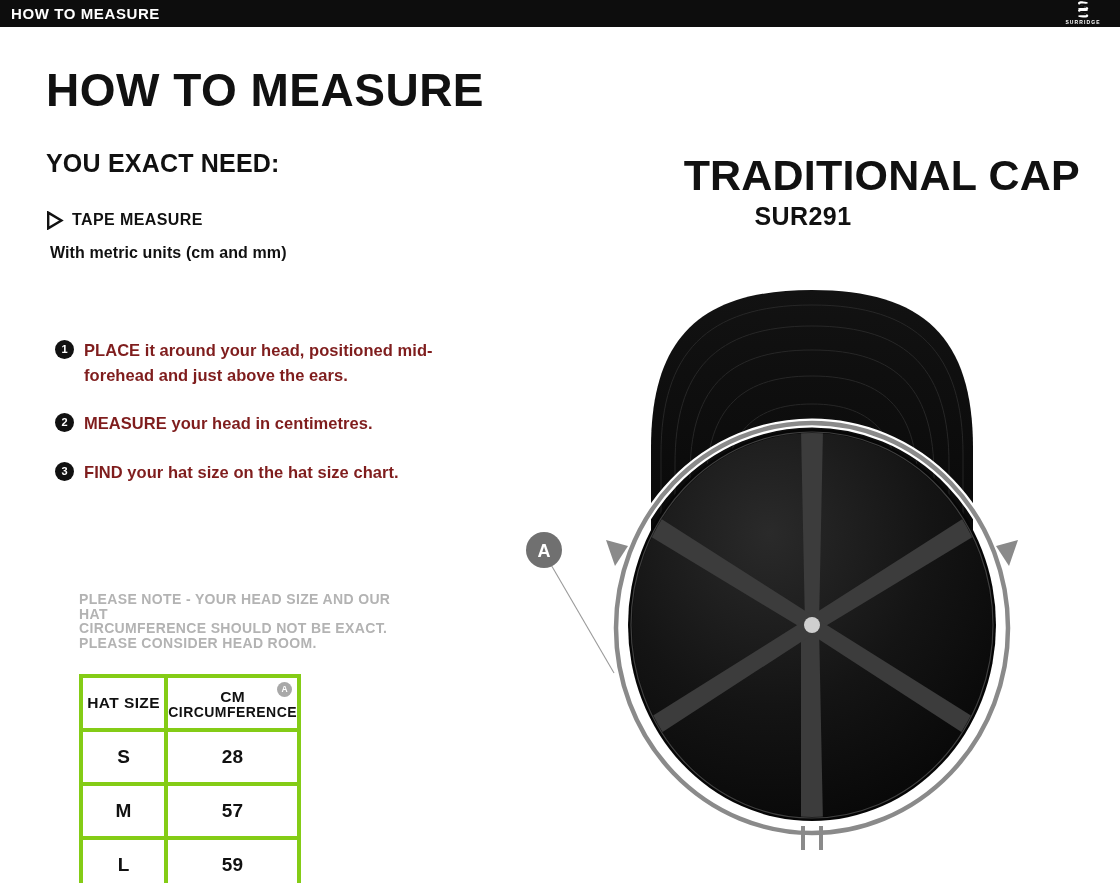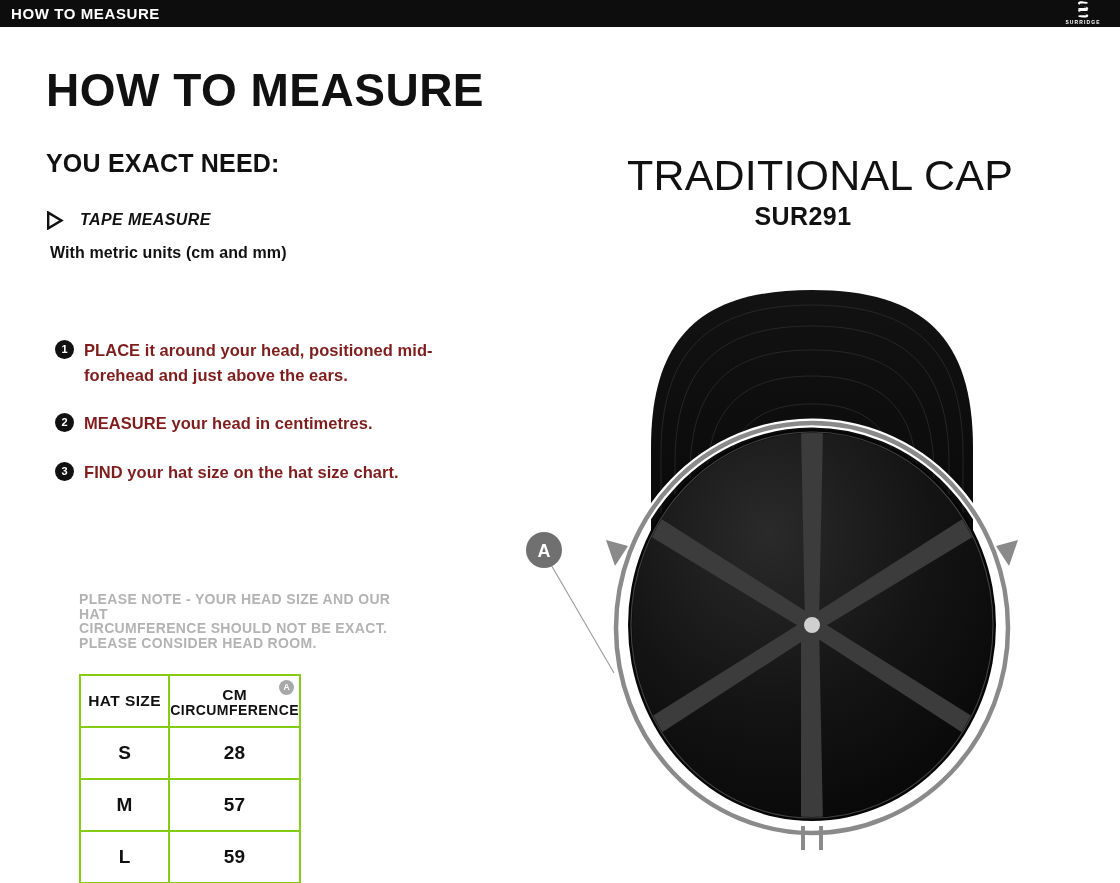--- a/index.html
+++ b/index.html
@@ -75,22 +75,21 @@
   }
 
   .tool {
     position: absolute;
     left: 46px; top: 210px;
     width: 430px;
   }
   .tool-head {
     display: flex;
     align-items: flex-end;
-    gap: 16px;
-    font-style: italic;
+    gap: 8px;
   }
   .tri-icon {
     display: block;
   }
   .tool-name {
     font-size: 16px;
     font-weight: bold;
     letter-spacing: 0.4px;
     line-height: 20px;
   }
@@ -148,21 +147,21 @@
   }
 
   
   .size-table {
     position: absolute;
     left: 79px; top: 674px;
     width: 222px;
     border-collapse: collapse;
   }
   .size-table td, .size-table th {
-    border: 2px solid #84cc16;
+    border: 4px solid #84cc16;
     text-align: center;
     padding: 0;
     height: 50px;
     vertical-align: middle;
   }
   .col-a { width: 111px; }
   .col-b { width: 111px; position: relative; }
   .th-main {
     font-size: 15.5px;
     font-weight: bold;
@@ -195,23 +194,23 @@
     font-weight: bold;
     line-height: 15px;
     text-align: center;
   }
 
   
   .prod-title {
     position: absolute;
     left: 560px; top: 150px;
     width: 520px;
-    text-align: center;
+    text-align: right;
     font-size: 43px;
-    font-weight: normal;
+    font-weight: bold;
     letter-spacing: 0.2px;
     line-height: 50px;
     color: #111111;
     margin: 0;
   }
   .prod-code {
     position: absolute;
     left: 543px; top: 201px;
     width: 520px;
     text-align: center;

